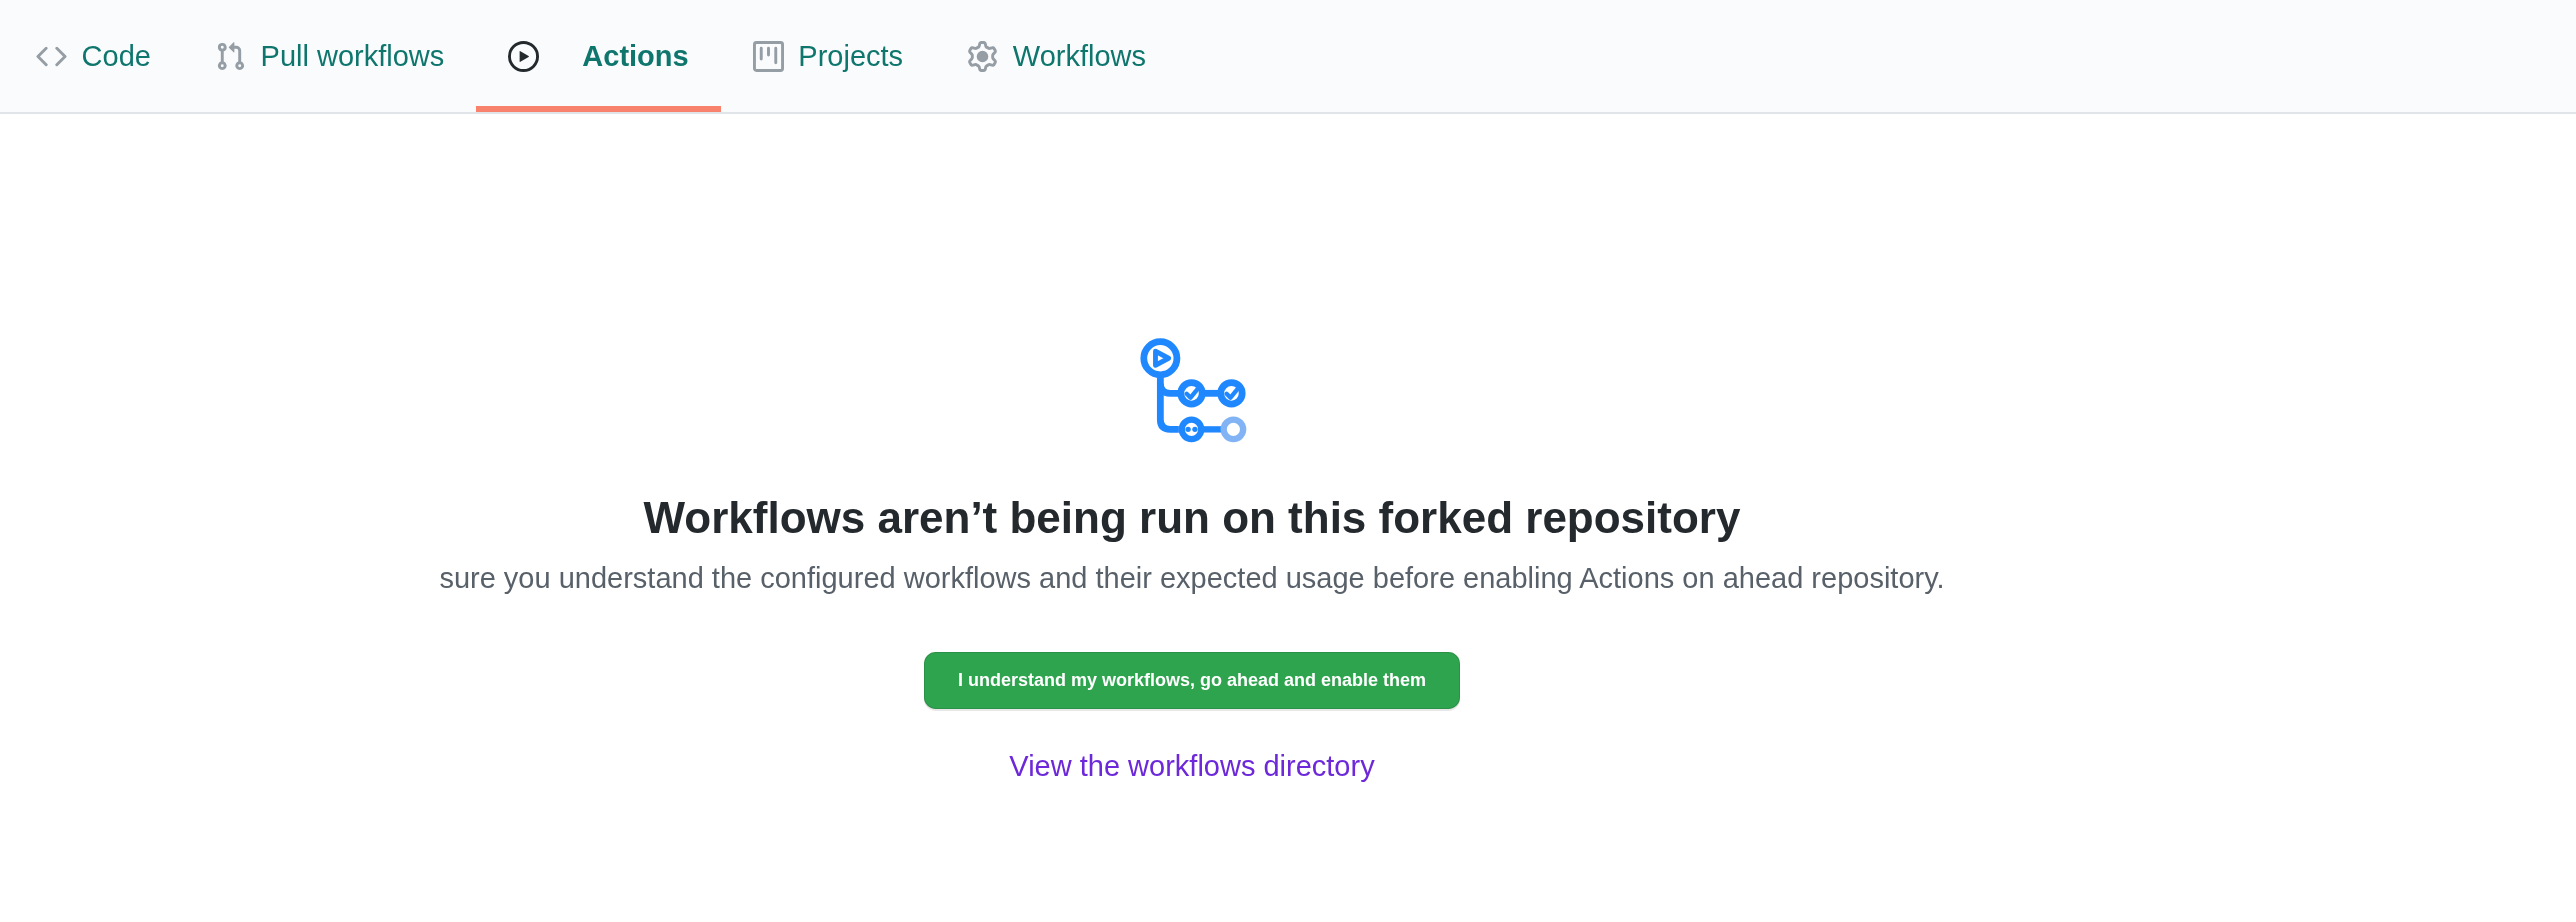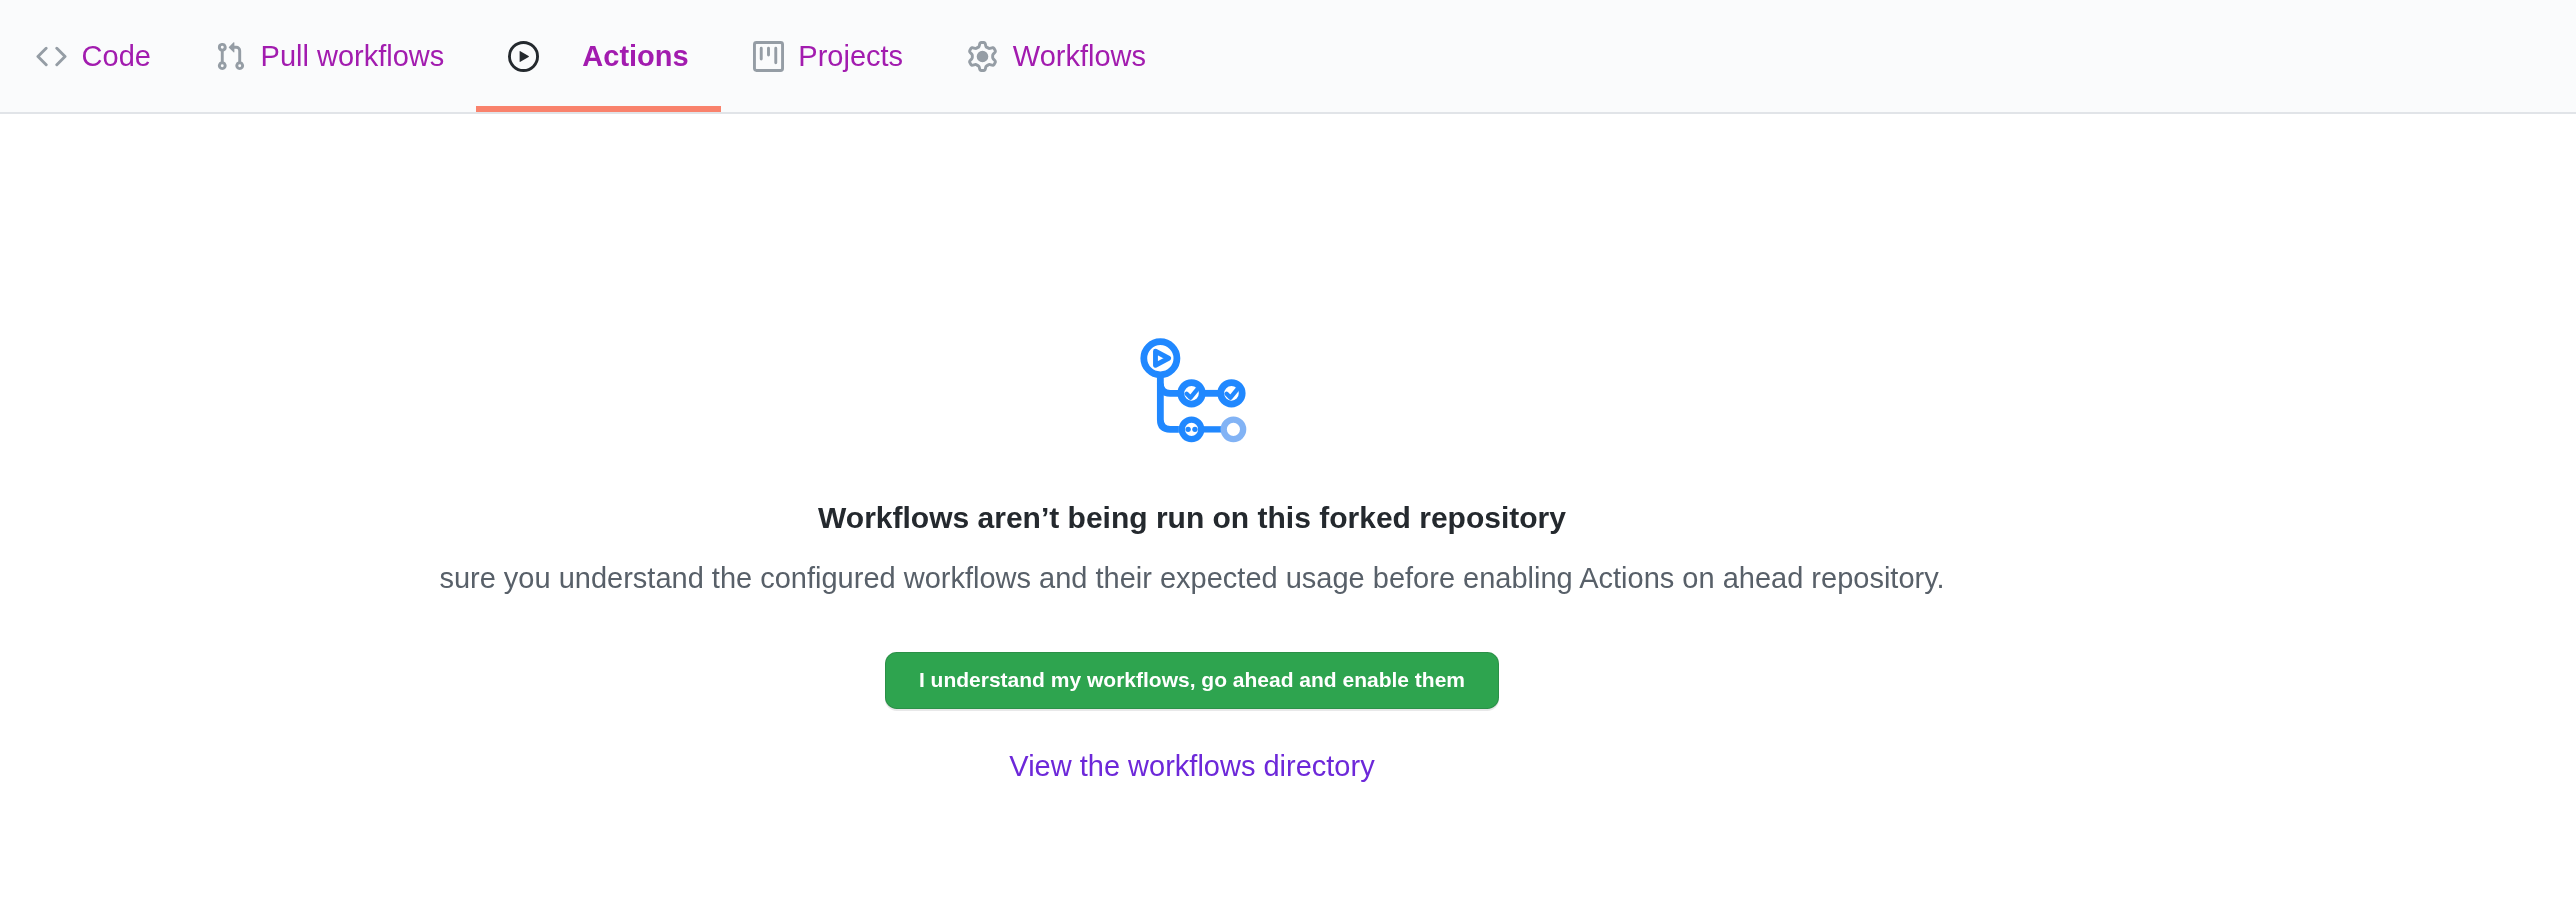--- a/index.html
+++ b/index.html
@@ -9,42 +9,42 @@
     overflow:hidden;position:relative;
   }
   
   .topnav{
     height:114px;box-sizing:border-box;background:#fafbfc;
     border-bottom:2.9px solid #e1e4e8;
     display:flex;align-items:stretch;padding-left:3.9px;
   }
   .tab{
     display:flex;align-items:center;gap:14.7px;padding:0 32px;
-    font-size:29px;line-height:1;color:#a21caf;cursor:pointer;white-space:nowrap;
+    font-size:29px;line-height:1;color:#0f766e;cursor:pointer;white-space:nowrap;
   }
   .tab .octicon{fill:#959da5;display:block;}
   .tab.active{font-weight:700;box-shadow:inset 0 -5.9px 0 #f9826c;gap:43px;}
   .tab.active .octicon{fill:#24292e;}
   
   .main{
     width:2384px;display:flex;flex-direction:column;align-items:center;
     padding-top:215px;box-sizing:border-box;
   }
   .workflow-art{display:block;}
   .es-title{
-    margin:49px 0 0;font-size:30px;line-height:49px;font-weight:700;color:#24292e;
+    margin:49px 0 0;font-size:44px;line-height:49px;font-weight:700;color:#24292e;
     text-align:center;
   }
   .es-desc{
     margin-top:17.6px;font-size:29px;line-height:37px;color:#586069;text-align:center;
   }
   .enable-btn{
     margin-top:55px;height:57px;padding:2px 33px;box-sizing:border-box;
     display:flex;align-items:center;justify-content:center;
-    background:#2ea44f;color:#ffffff;font-size:21px;font-weight:700;
+    background:#2ea44f;color:#ffffff;font-size:18px;font-weight:700;
     font-family:"Liberation Sans",sans-serif;
     border:1px solid rgba(27,31,35,0.15);border-radius:11.7px;
     box-shadow:0 2px 0 rgba(27,31,35,0.1);cursor:pointer;white-space:nowrap;
   }
   .workflows-link{
     margin-top:41px;font-size:29px;color:#6d28d9;text-decoration:none;cursor:pointer;
   }
 </style>
 </head>
 <body>

